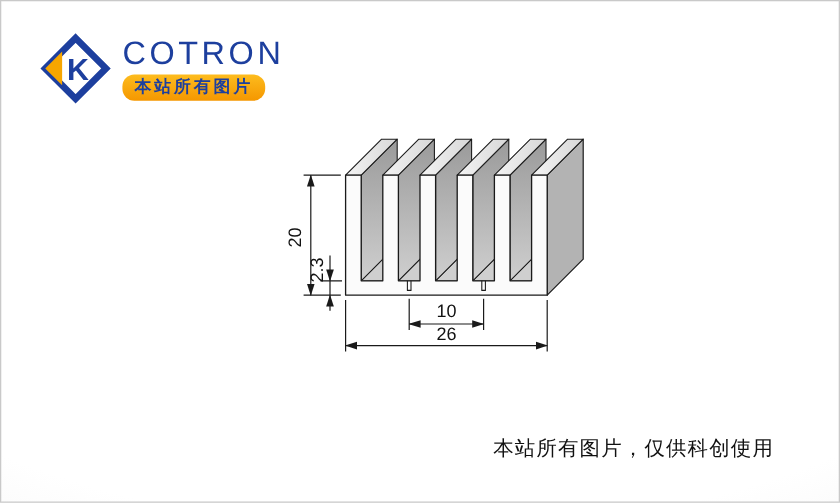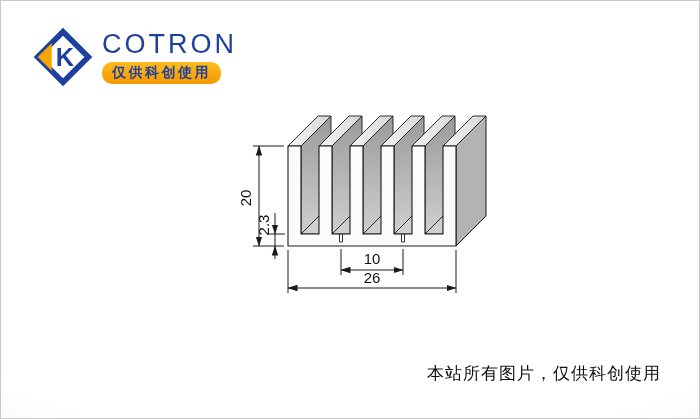--- a/index.html
+++ b/index.html
@@ -38,39 +38,39 @@
   .watermark{
     position:absolute;left:0;right:0;top:199px;
     text-align:center;
     font-size:23px;letter-spacing:1px;
     color:#8a8a8a;opacity:0.48;
     z-index:5;pointer-events:none;
     font-weight:bold;
   }
   
   .footer-note{
-    position:absolute;right:38px;top:361px;
+    position:absolute;right:54px;top:361px;
     font-size:17px;color:#111;font-weight:500;
     letter-spacing:1px;z-index:6;
   }
 </style>
 </head>
 <body>
 
 <div class="page">
 
   <div class="logo">
     <svg class="logo-mark" viewBox="0 0 64 64">
       <polygon points="32,5 59,32 32,59 5,32" fill="#ffffff" stroke="#1d3f9e" stroke-width="6"></polygon>
       <polygon points="5,32 20,17 20,47" fill="#f7a600"></polygon>
       <text x="34" y="42" text-anchor="middle" font-size="27" font-weight="bold" fill="#1d3f9e" font-family="Liberation Sans, sans-serif">K</text>
     </svg>
     <div class="logo-texts">
       <div class="brand">COTRON</div>
-      <div class="subtitle-pill">仅供科创使用</div>
+      <div class="subtitle-pill">本站所有图片</div>
     </div>
   </div>
 
   <svg class="drawing-svg" viewBox="0 0 700 419">
     <defs>
       <marker id="arrow" viewBox="0 0 10 10" refX="9.5" refY="5" markerWidth="10" markerHeight="10" markerUnits="userSpaceOnUse" orient="auto-start-reverse">
         <path d="M0,1.8 L10,5 L0,8.2 Z" fill="#1a1a1a"></path>
       </marker>
       <linearGradient id="sideGrad" x1="0" y1="0" x2="0" y2="1">
         <stop offset="0" stop-color="#9a9a9a"></stop>

